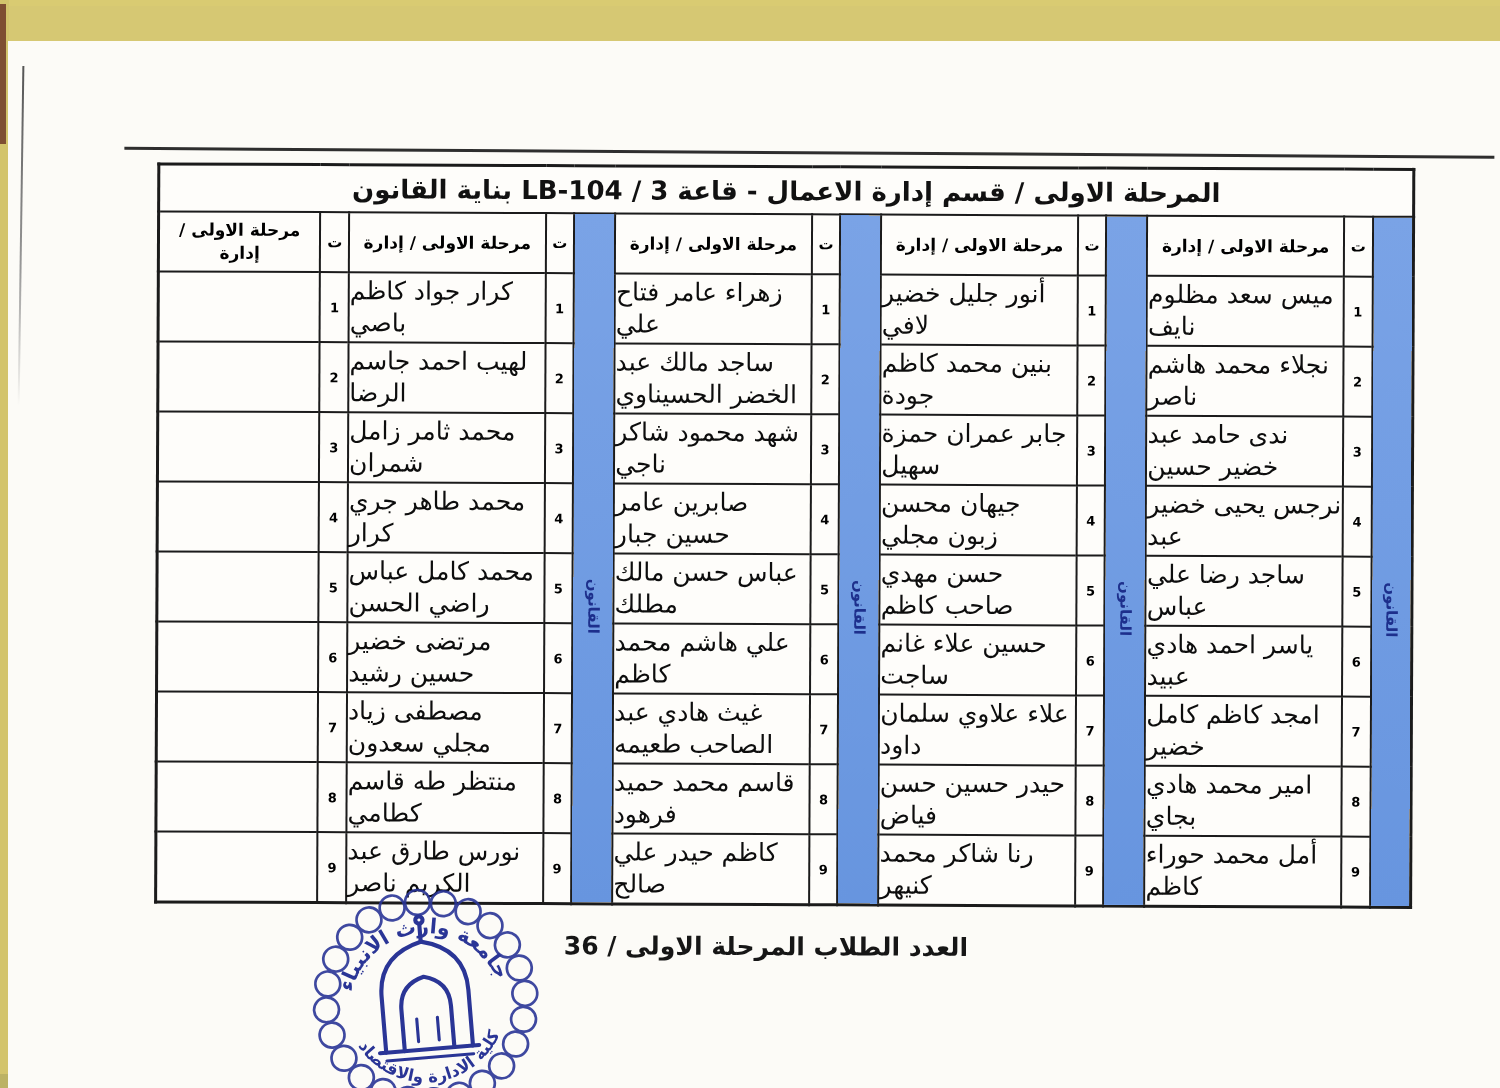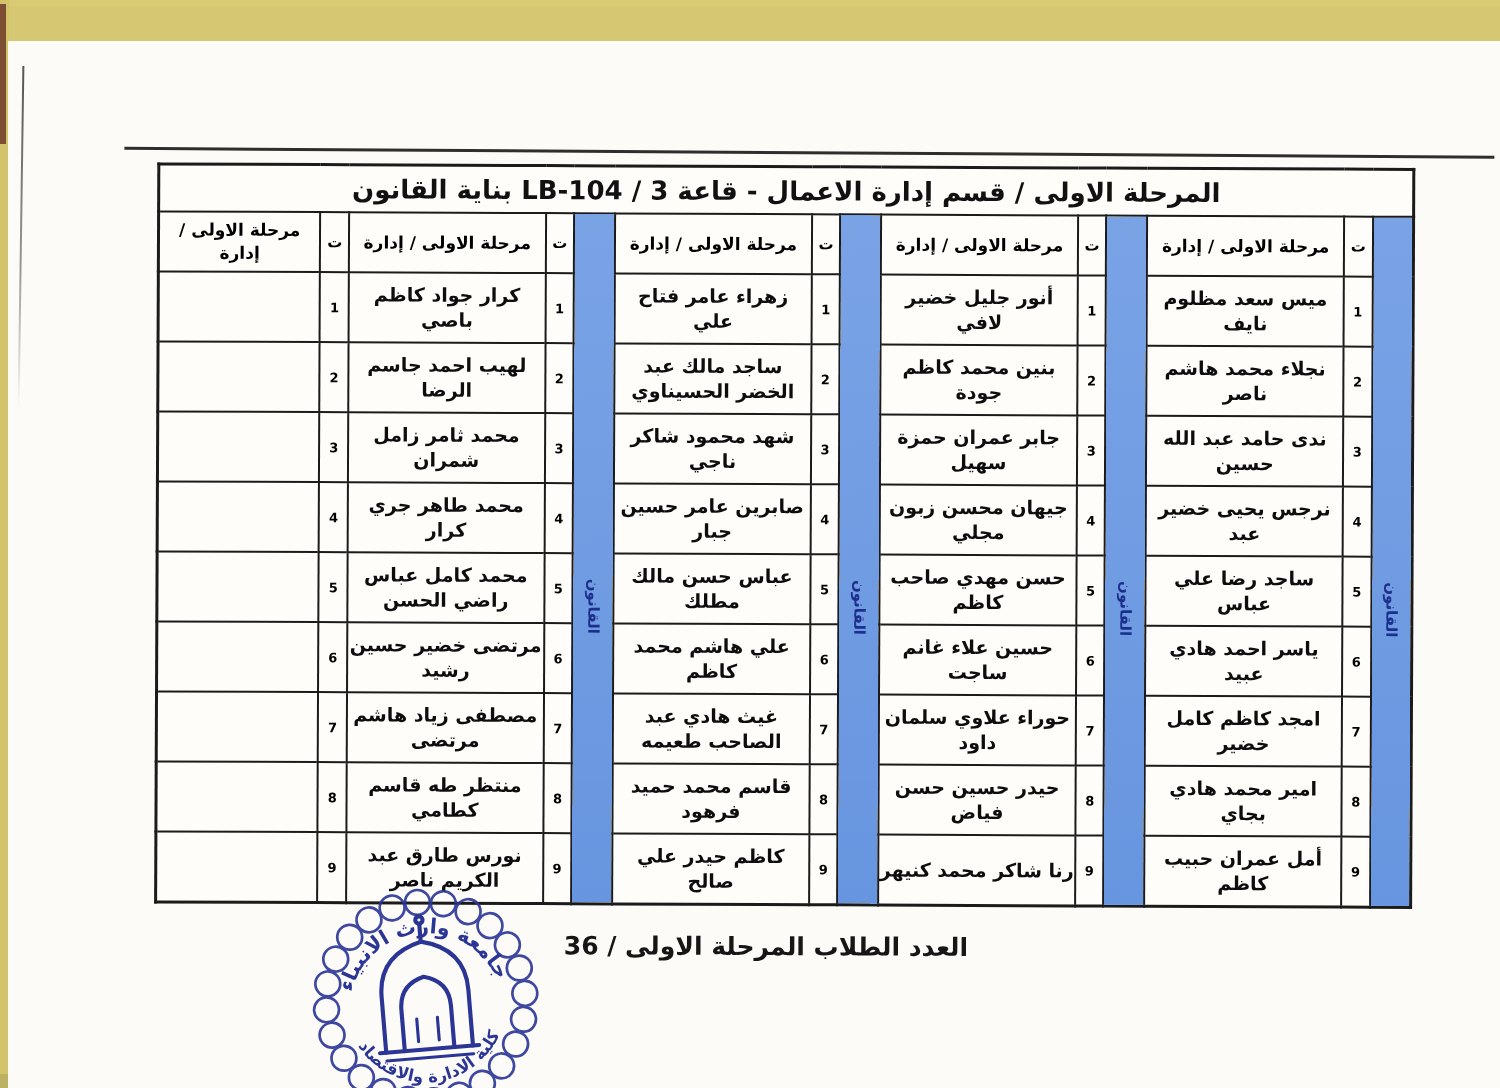--- a/index.html
+++ b/index.html
@@ -32,21 +32,21 @@
   table.sheet{position:absolute;left:148px;top:124px;width:1258px;border-collapse:collapse;
       table-layout:fixed;background:#fefdfa;}
   table.sheet td,table.sheet th{border:2px solid var(--line);padding:0;}
   table.sheet{border:3px solid var(--line);}
 
   .title-row td{height:45px;text-align:center;font-size:26px;font-weight:bold;color:#111;}
   .header-row .name-h{height:58px;text-align:center;font-size:17px;font-weight:bold;line-height:1.35;}
   .header-row .serial-h{text-align:center;font-size:15px;font-weight:bold;}
   tr.data-row td{height:68px;}
   td.serial{text-align:center;font-size:13px;font-weight:bold;vertical-align:middle;}
-  td.name{text-align:center;font-size:19px;font-weight:bold;vertical-align:middle;
+  td.name{text-align:left;font-size:25px;font-weight:normal;vertical-align:middle;
           line-height:1.3;padding:0 5px;color:#0d0d0d;}
   td.strip{background:linear-gradient(180deg,#7aa3e6,#6795df);position:relative;}
   td.strip .vword{position:absolute;top:57%;left:50%;
       transform:translate(-50%,-50%) rotate(90deg);
       font-size:15px;font-weight:bold;color:var(--strip-text);white-space:nowrap;letter-spacing:1px;}
 
   
   .footer-text{position:absolute;left:525px;top:891px;width:470px;text-align:center;
       direction:rtl;font-size:25px;font-weight:bold;color:#161616;}
 
@@ -138,21 +138,21 @@
               <td class="name">بنين محمد كاظم جودة</td>
               <td class="serial">2</td>
               <td class="name">ساجد مالك عبد الخضر الحسيناوي</td>
               <td class="serial">2</td>
               <td class="name">لهيب احمد جاسم الرضا</td>
               <td class="serial">2</td>
               <td class="name"></td>
             </tr>
             <tr class="data-row">
               <td class="serial">3</td>
-              <td class="name">ندى حامد عبد الله حسين</td>
+              <td class="name">ندى حامد عبد خضير حسين</td>
               <td class="serial">3</td>
               <td class="name">جابر عمران حمزة سهيل</td>
               <td class="serial">3</td>
               <td class="name">شهد محمود شاكر ناجي</td>
               <td class="serial">3</td>
               <td class="name">محمد ثامر زامل شمران</td>
               <td class="serial">3</td>
               <td class="name"></td>
             </tr>
             <tr class="data-row">
@@ -188,43 +188,43 @@
               <td class="name">علي هاشم محمد كاظم</td>
               <td class="serial">6</td>
               <td class="name">مرتضى خضير حسين رشيد</td>
               <td class="serial">6</td>
               <td class="name"></td>
             </tr>
             <tr class="data-row">
               <td class="serial">7</td>
               <td class="name">امجد كاظم كامل خضير</td>
               <td class="serial">7</td>
-              <td class="name">حوراء علاوي سلمان داود</td>
+              <td class="name">علاء علاوي سلمان داود</td>
               <td class="serial">7</td>
               <td class="name">غيث هادي عبد الصاحب طعيمه</td>
               <td class="serial">7</td>
-              <td class="name">مصطفى زياد هاشم مرتضى</td>
+              <td class="name">مصطفى زياد مجلي سعدون</td>
               <td class="serial">7</td>
               <td class="name"></td>
             </tr>
             <tr class="data-row">
               <td class="serial">8</td>
               <td class="name">امير محمد هادي بجاي</td>
               <td class="serial">8</td>
               <td class="name">حيدر حسين حسن فياض</td>
               <td class="serial">8</td>
               <td class="name">قاسم محمد حميد فرهود</td>
               <td class="serial">8</td>
               <td class="name">منتظر طه قاسم كطامي</td>
               <td class="serial">8</td>
               <td class="name"></td>
             </tr>
             <tr class="data-row">
               <td class="serial">9</td>
-              <td class="name">أمل عمران حبيب كاظم</td>
+              <td class="name">أمل محمد حوراء كاظم</td>
               <td class="serial">9</td>
               <td class="name">رنا شاكر محمد كنيهر</td>
               <td class="serial">9</td>
               <td class="name">كاظم حيدر علي صالح</td>
               <td class="serial">9</td>
               <td class="name">نورس طارق عبد الكريم ناصر</td>
               <td class="serial">9</td>
               <td class="name"></td>
             </tr>
           </tbody>

